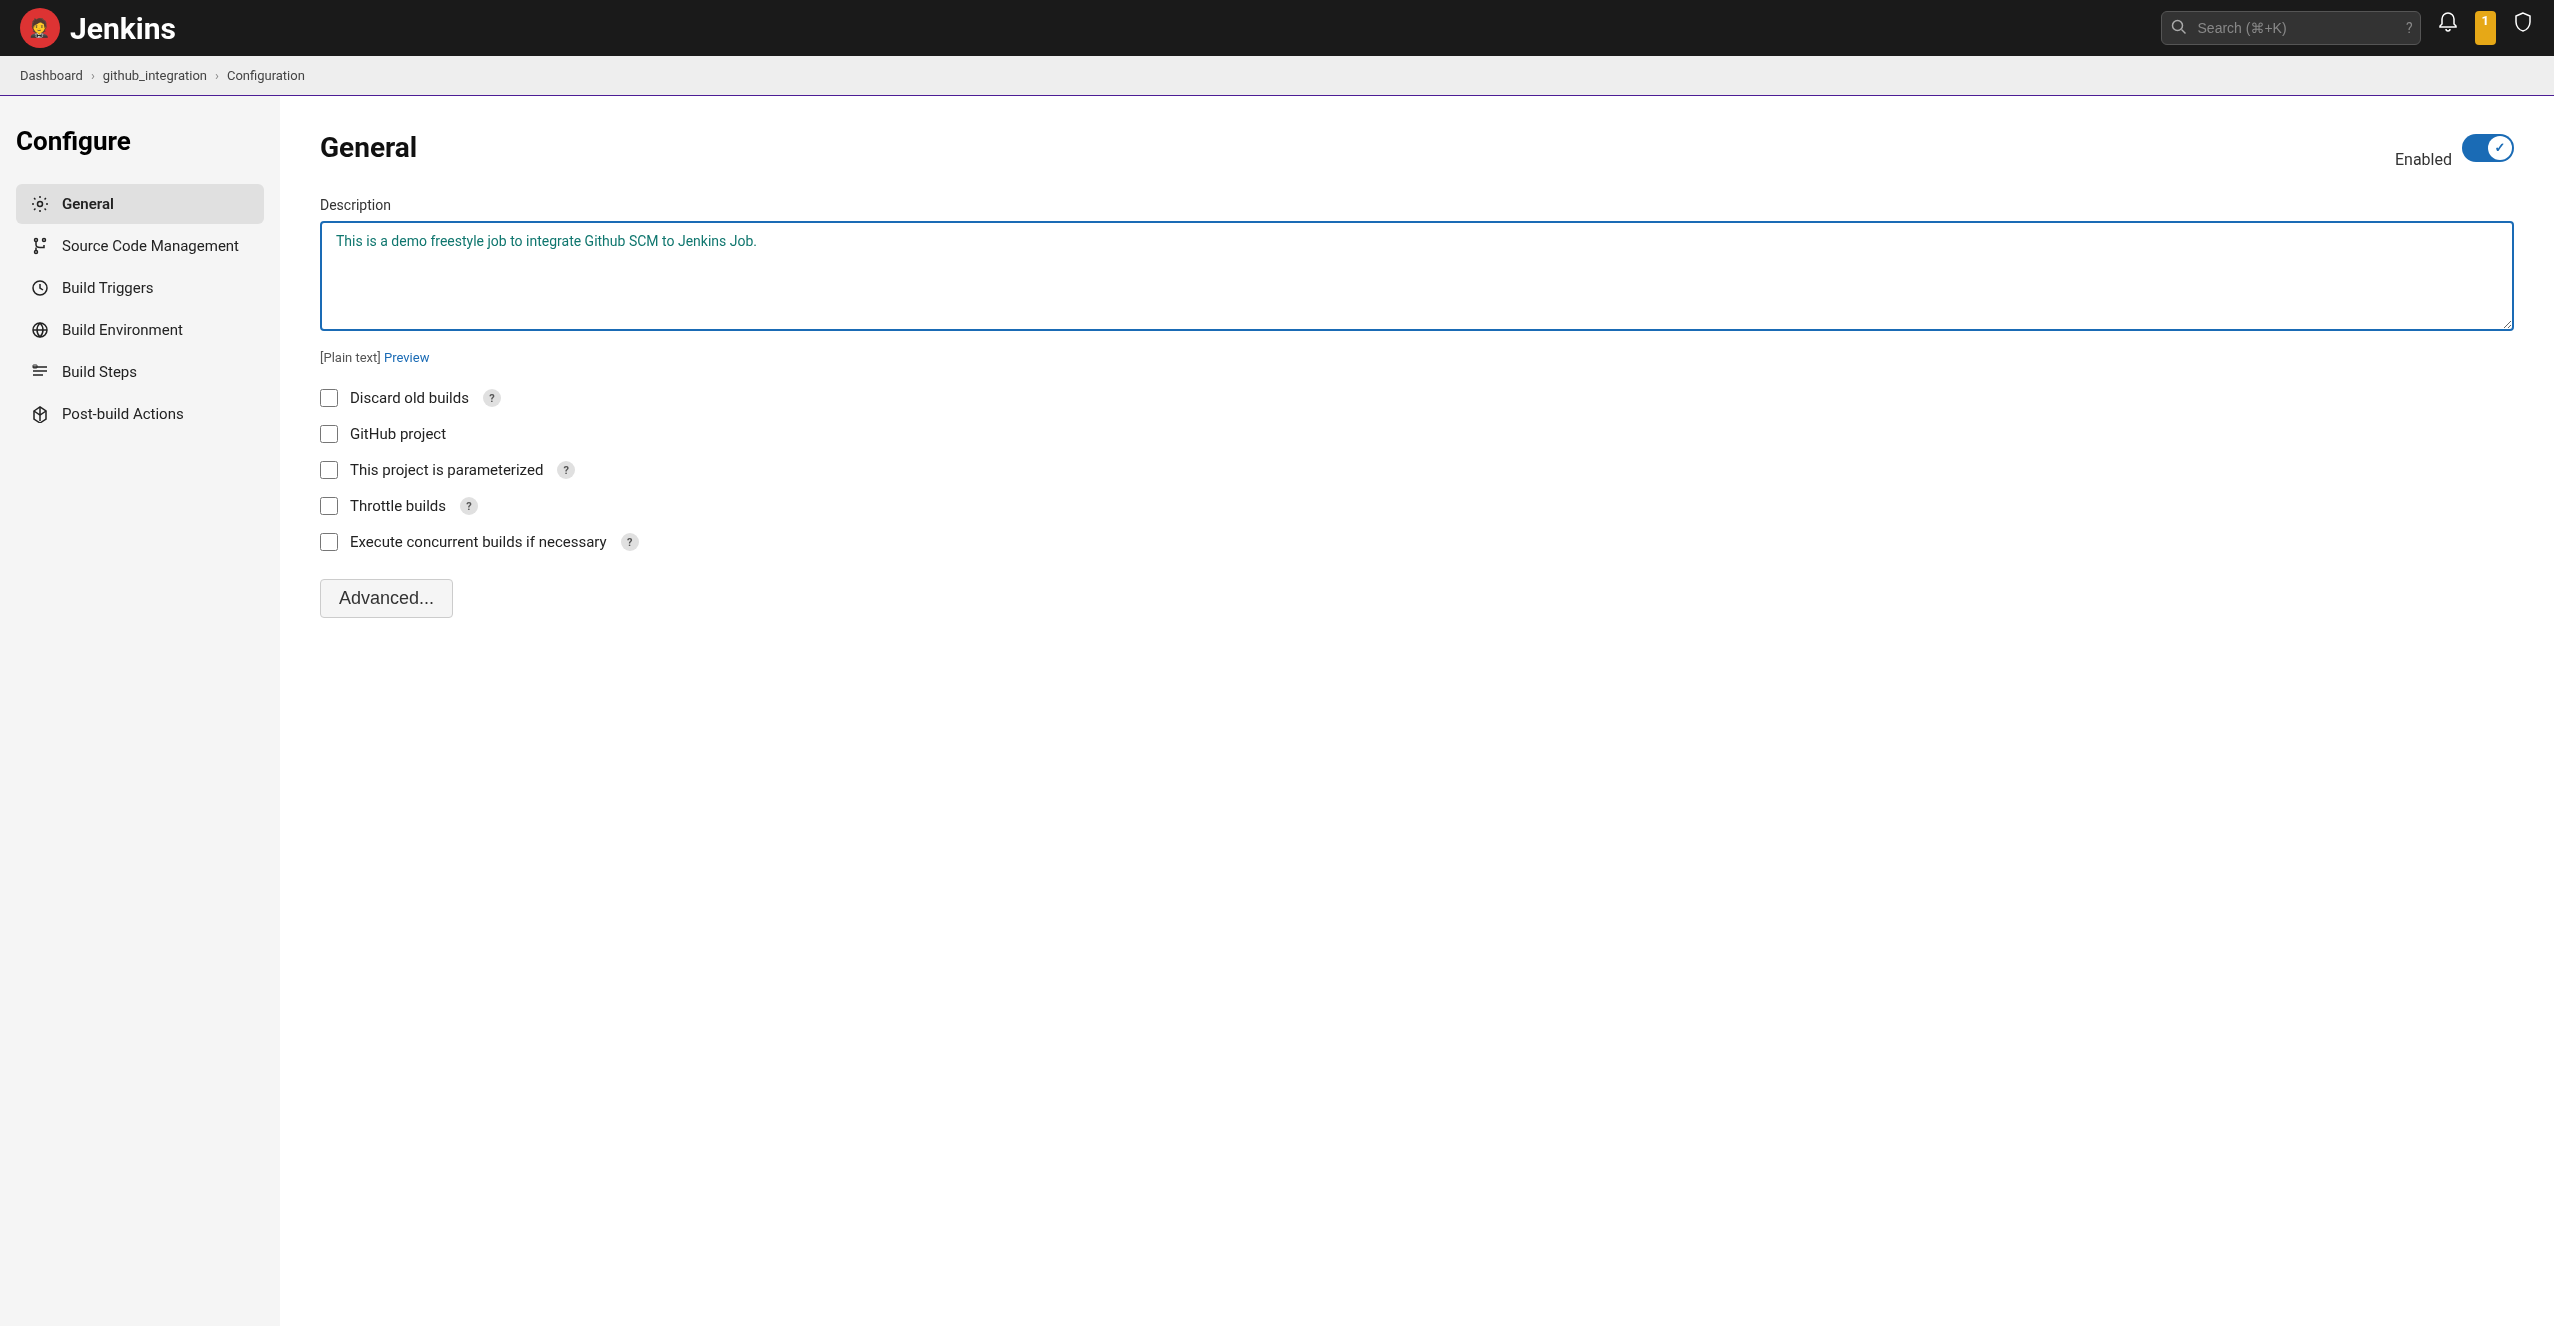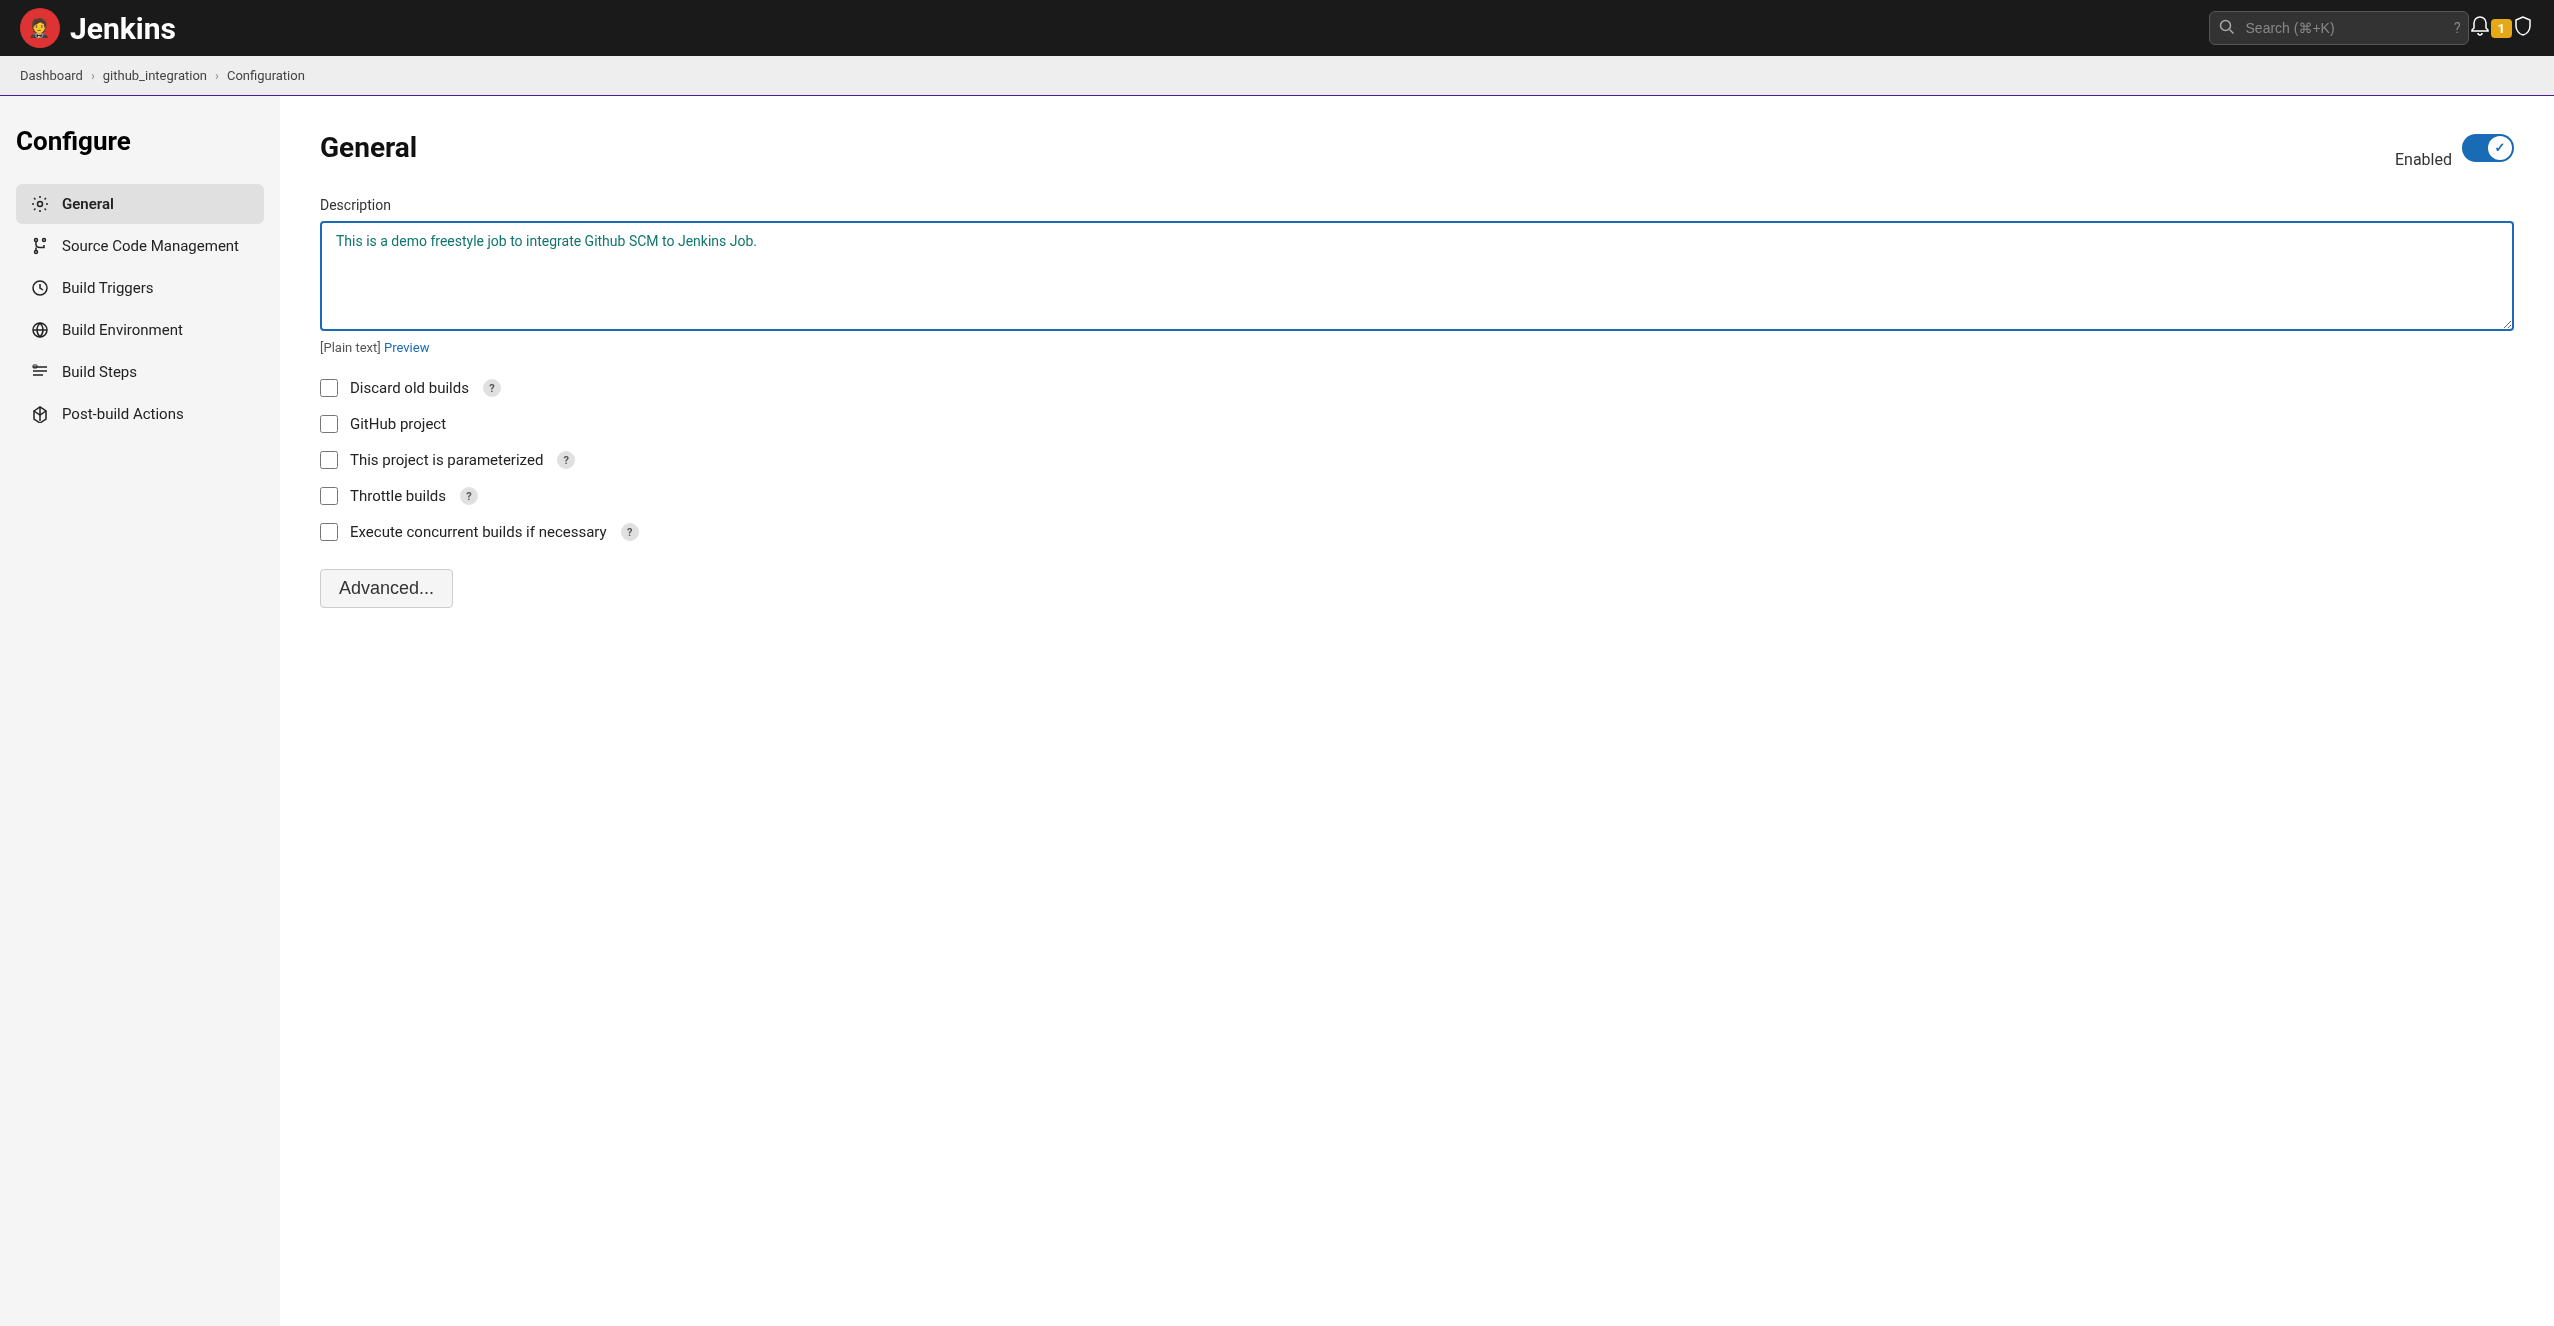--- a/index.html
+++ b/index.html
@@ -44,21 +44,21 @@
     }
 
     .jenkins-title {
       color: white;
       font-size: 30px;
       font-weight: bold;
     }
 
     .header-right {
       display: flex;
-      align-items: center;
+      gap: 16px;
     }
 
     .search-container {
       position: relative;
       display: flex;
       align-items: center;
     }
 
     .search-icon-svg {
       position: absolute;
@@ -255,21 +255,21 @@
       font-size: 14px;
       resize: vertical;
       font-family: inherit;
       color: #0f766e;
       outline: none;
     }
 
     .text-format-hint {
       font-size: 13px;
       color: #555;
-      margin-top: 6px;
+      margin-top: 16px;
       margin-bottom: 24px;
     }
 
     .text-format-hint a {
       color: #1a6bb5;
       text-decoration: none;
     }
 
     
     .checkbox-group {

